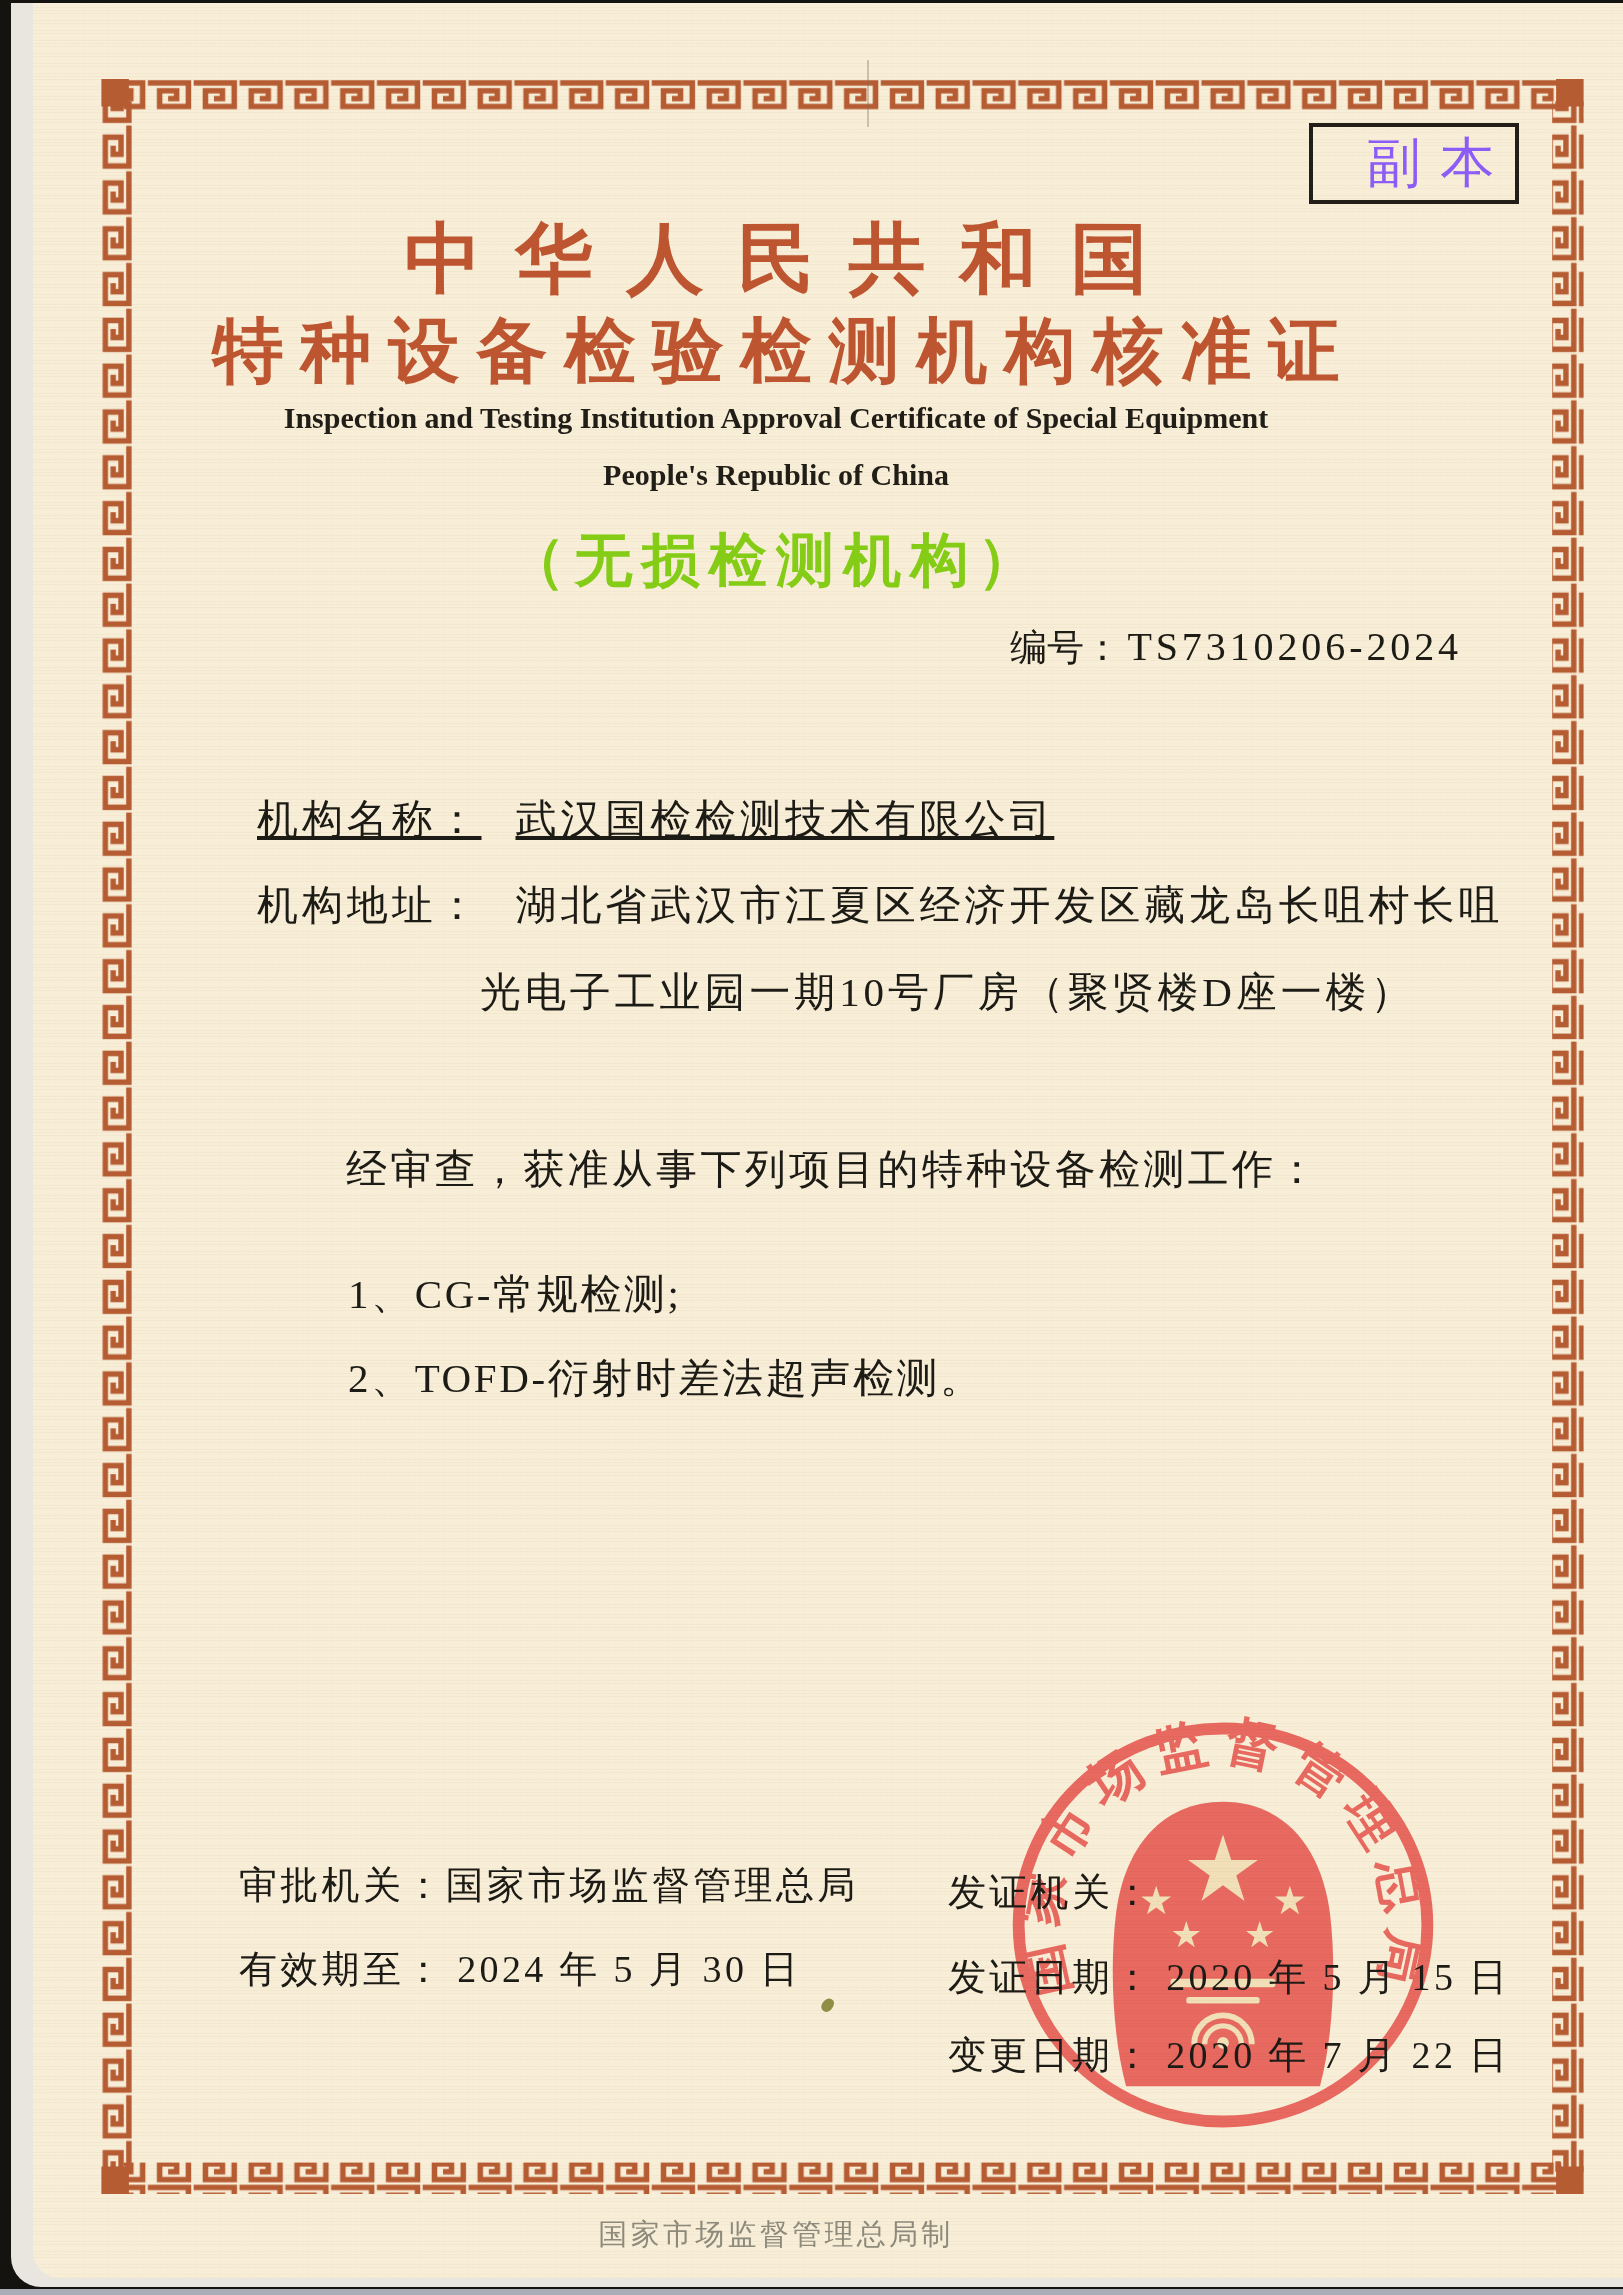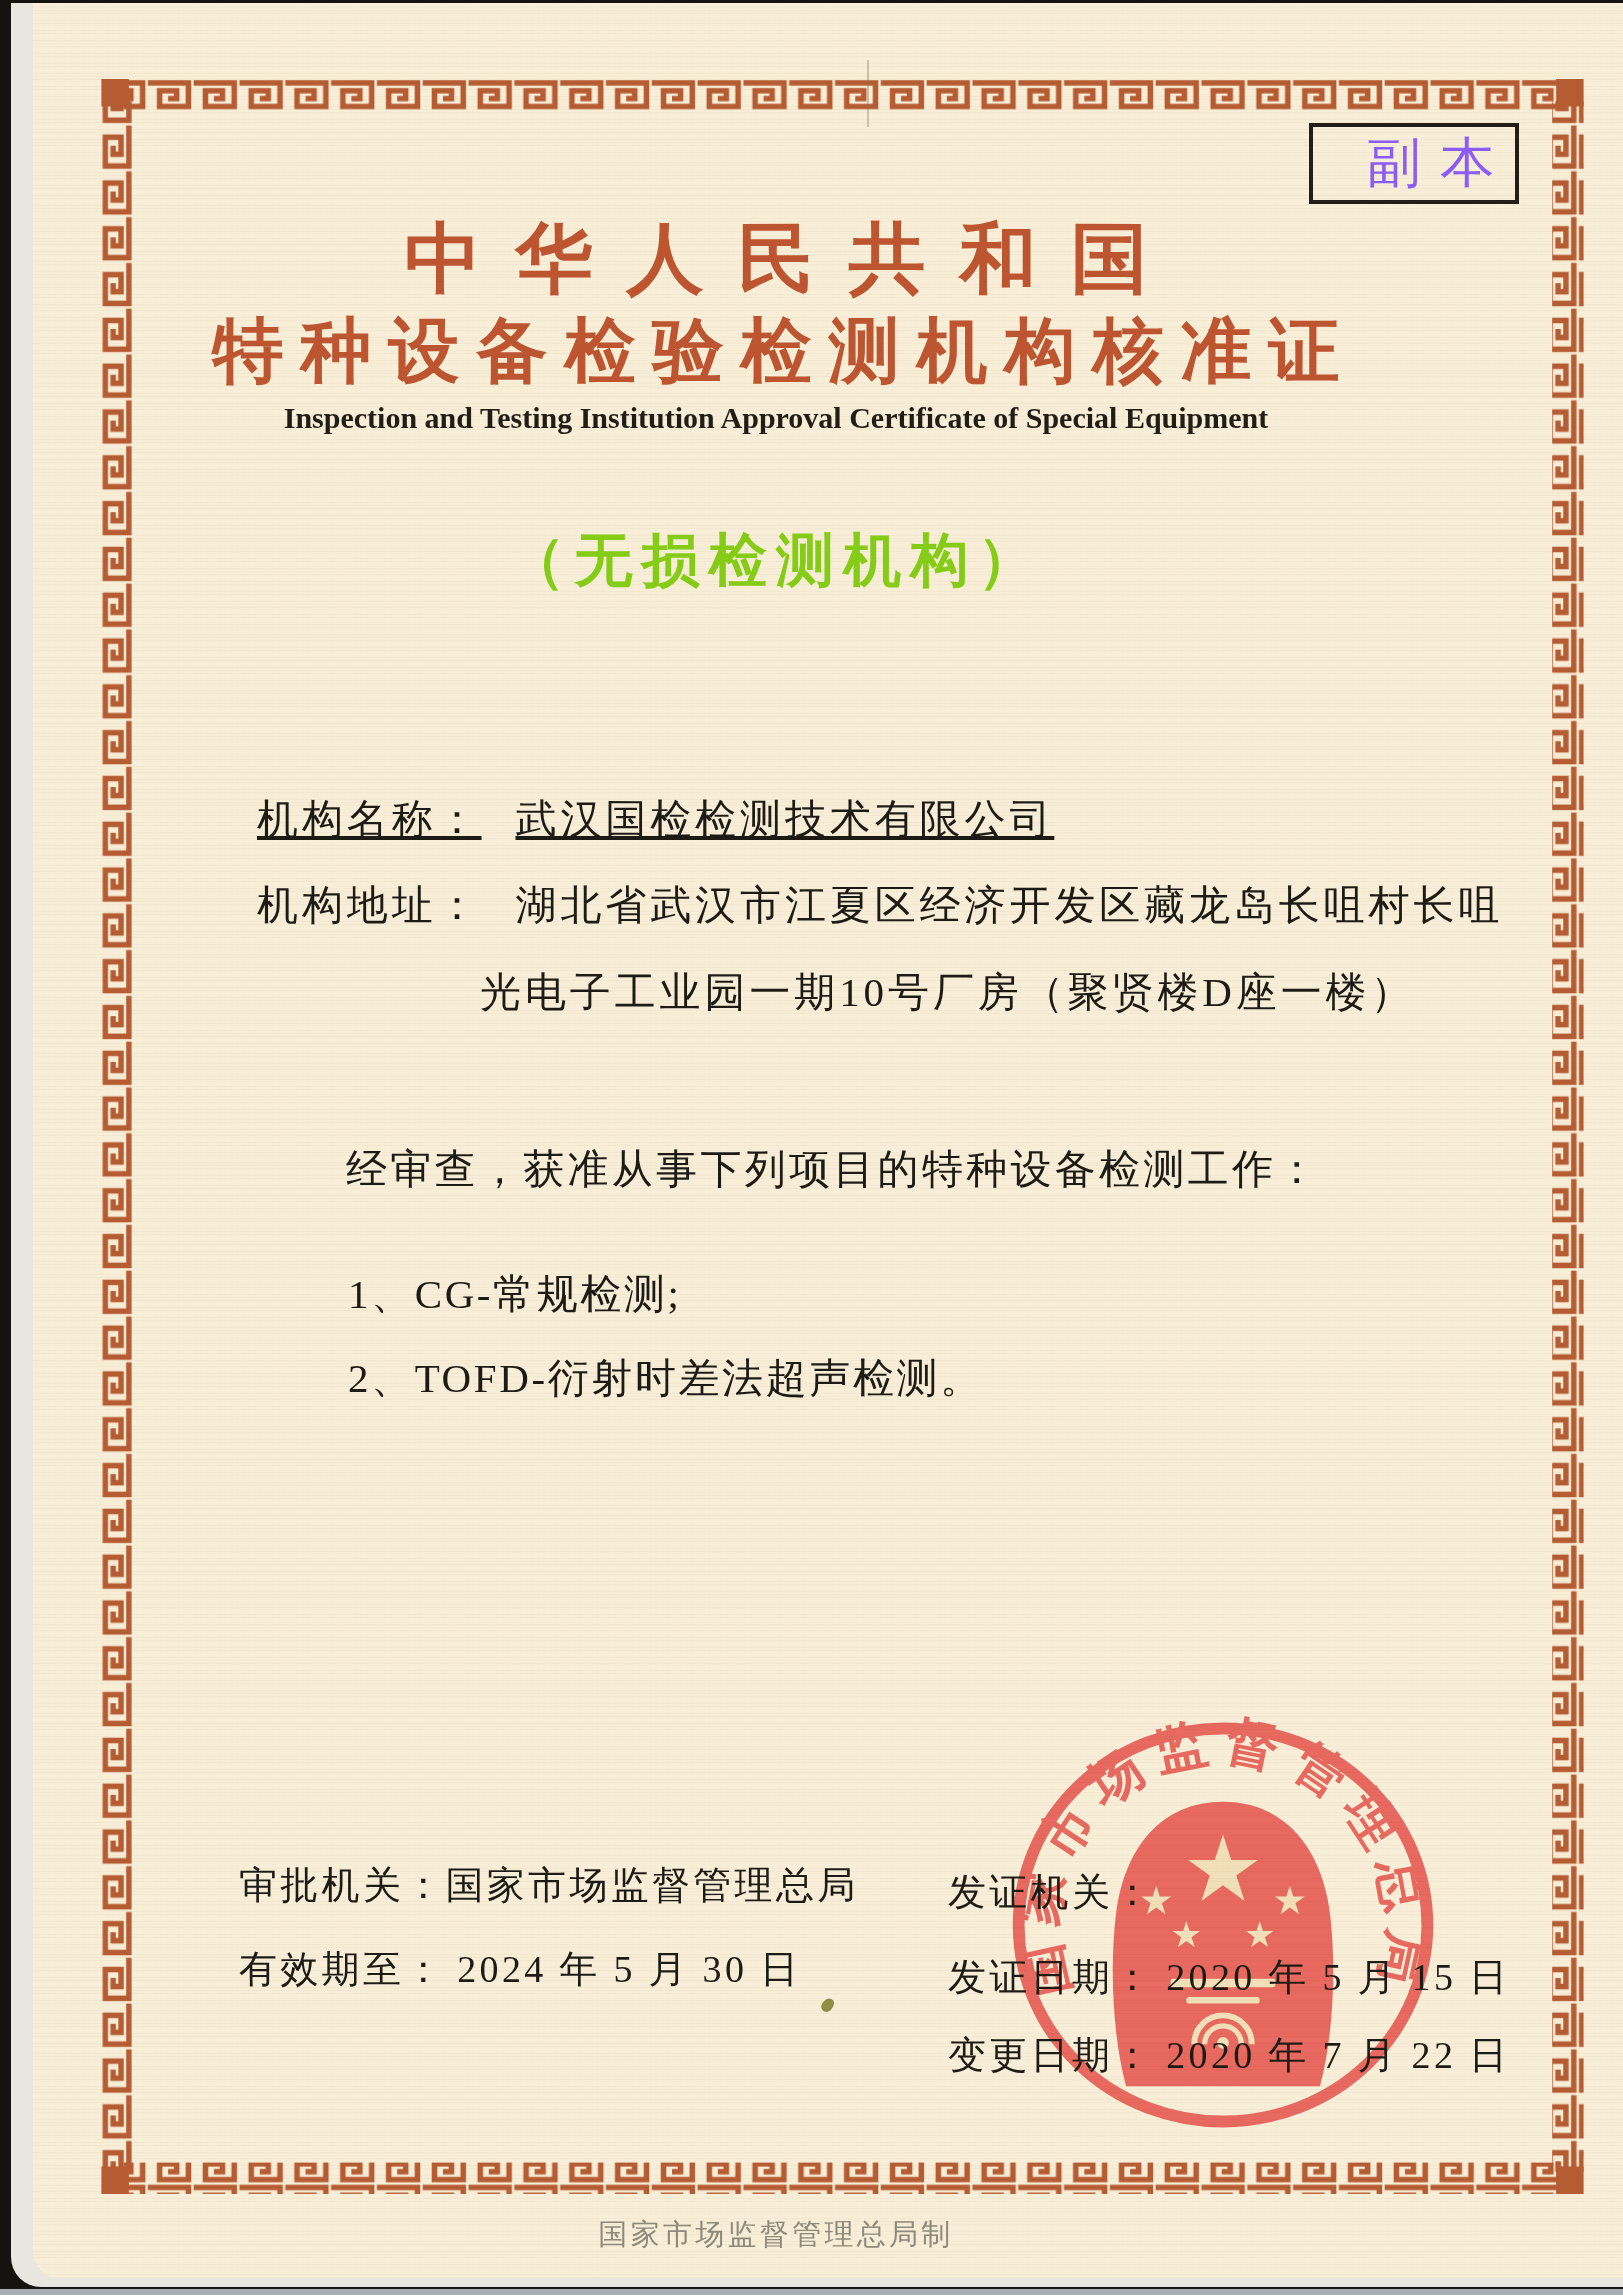--- a/index.html
+++ b/index.html
@@ -77,22 +77,27 @@
     <rect x="2223" y="3190" width="42" height="42" fill="#b65c33"></rect>
   </svg>
 
   <div class="abs crease"></div>
 
   <div class="abs copy-box">副本</div>
 
   <div class="abs center title1 cn">中华人民共和国</div>
   <div class="abs center title2 cn">特种设备检验检测机构核准证</div>
   <div class="abs center en en1">Inspection and Testing Institution Approval Certificate of Special Equipment</div>
+  <div class="abs center en en2">People's Republic of China</div>
   <div class="abs center orgtype cn">（无损检测机构）</div>
 
+  <div class="abs certno cn">
+    <span>编号：</span>
+    <span class="num">TS7310206-2024</span>
+  </div>
 
   <div class="abs row name-row cn">
     <span>机构名称：</span>
     <span class="gap">武汉国检检测技术有限公司</span>
   </div>
   <div class="abs row addr-row cn">
     <span>机构地址：</span>
     <span class="gap">湖北省武汉市江夏区经济开发区藏龙岛长咀村长咀</span>
   </div>
   <div class="abs addr2-row cn">光电子工业园一期10号厂房（聚贤楼D座一楼）</div>

